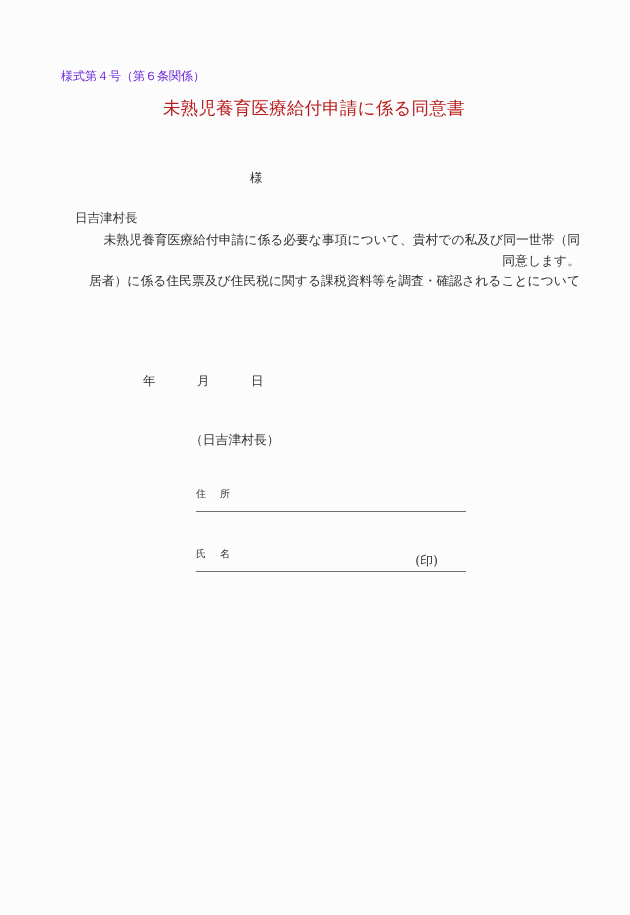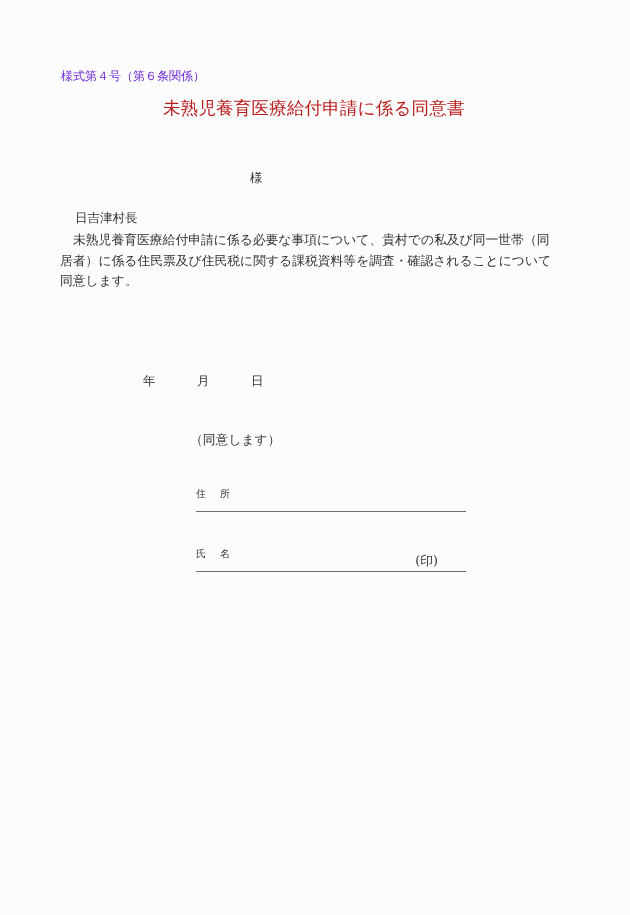--- a/index.html
+++ b/index.html
@@ -40,20 +40,21 @@
     }
     .body-text {
       position: absolute;
       left: 60px; top: 230px;
       width: 520px;
       font-size: 12.8px;
       line-height: 20.5px;
       color: #333;
       text-indent: 1em;
       white-space: normal;
+      text-align: right;
     }
     .body-text span { display: block; white-space: nowrap; }
     .body-text span.first { text-indent: 13px; }
     .body-text span.rest { text-indent: 0; }
     .date-year { left: 143px; top: 373px; font-size: 12.5px; }
     .date-month { left: 197px; top: 373px; font-size: 12.5px; }
     .date-day { left: 251px; top: 373px; font-size: 12.5px; }
     .applicant-label {
       left: 190px; top: 432px;
       font-size: 12.8px;
@@ -85,29 +86,29 @@
 
 <div class="abs form-no">様式第４号（第６条関係）</div>
 
 <div class="abs title">未熟児養育医療給付申請に係る同意書</div>
 
 <div class="abs addressee">日吉津村長</div>
 <div class="abs sama">様</div>
 
 <div class="body-text">
   <span class="first">未熟児養育医療給付申請に係る必要な事項について、貴村での私及び同一世帯（同</span>
+  <span class="rest">同意します。</span>
   <span class="rest">居者）に係る住民票及び住民税に関する課税資料等を調査・確認されることについて</span>
-  <span class="rest">同意します。</span>
 </div>
 
 <div class="abs date-year">年</div>
 <div class="abs date-month">月</div>
 <div class="abs date-day">日</div>
 
-<div class="abs applicant-label">（同意します）</div>
+<div class="abs applicant-label">（日吉津村長）</div>
 
 <div class="field-line address-line">
   <span class="label"><span>住</span><span class="c2">所</span></span>
 </div>
 
 <div class="field-line name-line">
   <span class="label"><span>氏</span><span class="c2">名</span></span>
   <span class="seal">(印)</span>
 </div>
 

